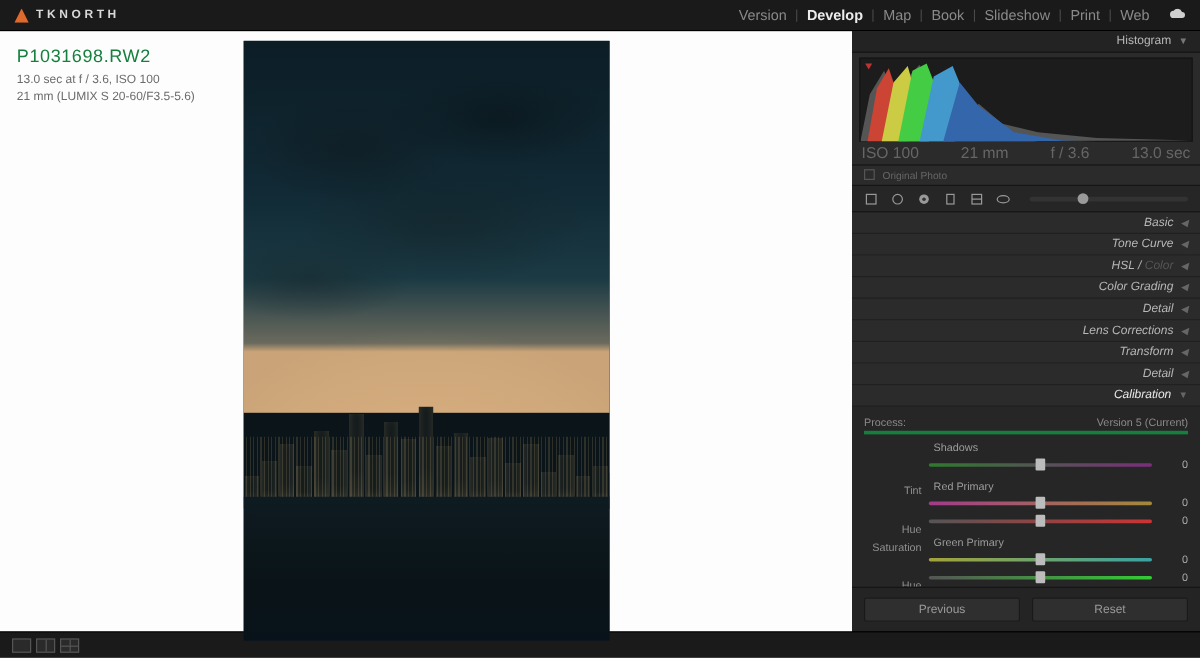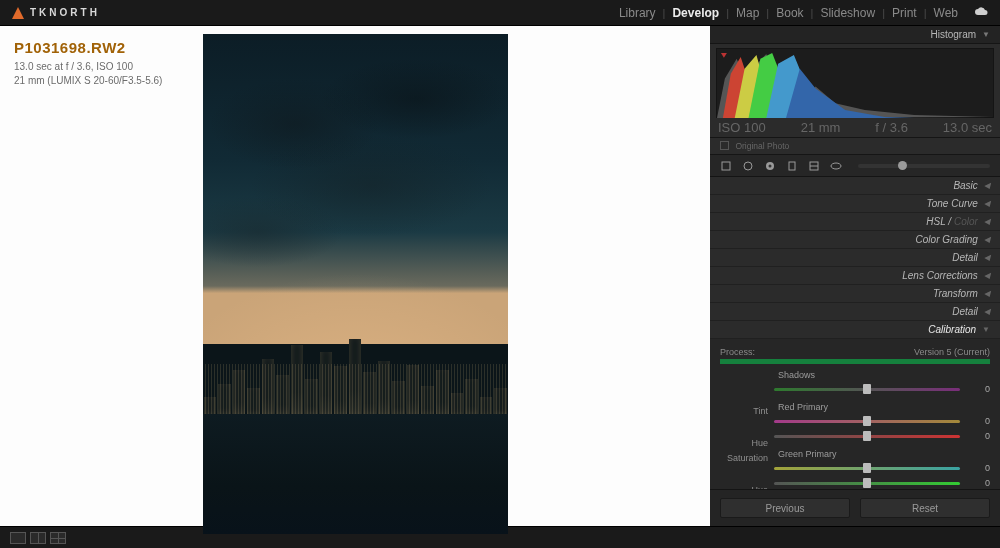--- a/index.html
+++ b/index.html
@@ -46,21 +46,21 @@
   .skyline{position:absolute;left:0;right:0;top:62%;height:16%;background:
       linear-gradient(#0b1519,#0b1519);}
   .buildings{position:absolute;left:0;right:0;top:60%;height:18%;display:flex;align-items:flex-end;}
   .buildings div{flex:1;margin:0 1px;background:linear-gradient(#0a1418 60%, rgba(255,220,150,.08));
       box-shadow:inset 0 -6px 10px rgba(255,210,140,.25);}
   .water{position:absolute;left:0;right:0;top:76%;bottom:0;background:
       linear-gradient(#0e1b21 0%, #0a1418 60%, #08121a 100%);}
   .lights{position:absolute;left:0;right:0;top:66%;height:10%;background:
       repeating-linear-gradient(90deg, rgba(255,210,130,.0) 0 2px, rgba(255,210,130,.25) 2px 3px);mix-blend-mode:screen;opacity:.55;}
   .meta{position:absolute;top:12px;left:14px;color:#6b6b6b;text-shadow:0 1px 0 #fff;font-size:10px;line-height:1.35;}
-  .meta .fn{font-size:15px;font-weight:700;letter-spacing:.5px;color:#a16207;margin-bottom:2px;}
+  .meta .fn{font-size:15px;font-weight:400;letter-spacing:.5px;color:#15803d;margin-bottom:2px;}
 
   
   .panel{width:290px;background:var(--bg-panel);display:flex;flex-direction:column;font-size:10px;color:var(--txt-dim);}
   .hist-hdr{height:18px;display:flex;align-items:center;justify-content:flex-end;padding:0 10px;background:var(--bg-panel-dark);border-bottom:1px solid #151515;}
   .hist-hdr span{color:var(--txt-mid);font-size:10px;}
   .hist-hdr .tri{margin-left:6px;color:#777;font-size:8px;}
   .histogram{height:70px;background:#1c1c1c;position:relative;margin:4px 6px 2px;border:1px solid #141414;}
   .histogram svg{position:absolute;inset:0;}
   .hist-labels{display:flex;justify-content:space-between;font-size:13px;color:#666;padding:0 8px 2px;}
   .orig{font-size:8.5px;color:#666;padding:3px 10px;border-top:1px solid #151515;border-bottom:1px solid #151515;}
@@ -76,21 +76,21 @@
   .sect.open{color:var(--txt-bright);}
   .sect .hsl-color{color:#555;}
 
   .calib{padding:4px 10px 8px;background:#262626;}
   .row{display:flex;align-items:center;height:14px;margin:1px 0;}
   .row .lab{width:54px;text-align:right;font-size:9px;color:#8f8f8f;padding-right:6px;margin-top:44px;}
   .row .track{flex:1;height:3px;border-radius:2px;position:relative;}
   .row .val{width:30px;text-align:right;font-size:9px;color:#a9a9a9;}
   .row .knob{position:absolute;top:-4px;width:8px;height:10px;background:#bcbcbc;border-radius:1px;transform:translateX(-50%);}
   .grp-title{font-size:9px;color:#9c9c9c;margin:6px 0 2px 58px;}
-  .proc{display:flex;justify-content:space-between;align-items:center;padding:4px 0 2px;color:#8a8a8a;font-size:9px;border-bottom:5px solid #15803d;margin-bottom:4px;text-align:right;}
+  .proc{display:flex;justify-content:space-between;align-items:center;padding:4px 0 2px;color:#8a8a8a;font-size:9px;border-bottom:3px solid #15803d;margin-bottom:4px;text-align:right;}
   .track.tint{background:linear-gradient(90deg,#2e7a2e,#7a2e7a);}
   .track.redh{background:linear-gradient(90deg,#a33a8a,#a3893a);}
   .track.reds{background:linear-gradient(90deg,#555,#c33);}
   .track.greenh{background:linear-gradient(90deg,#a3a33a,#3aa3a3);}
   .track.greens{background:linear-gradient(90deg,#555,#3c3);}
 
   .footer-btns{display:flex;gap:10px;padding:8px 10px;background:#242424;border-top:1px solid #141414;}
   .footer-btns button{flex:1;height:20px;background:#2f2f2f;border:1px solid #1a1a1a;color:#9a9a9a;font-size:10px;border-radius:2px;}
 
   
@@ -107,21 +107,21 @@
 <div id="app">
 
   <div class="topbar">
     <div class="brand">
       <svg width="12" height="12" viewBox="0 0 12 12">
           <polygon points="6,0 12,12 0,12" fill="#e06a2b"></polygon>
         </svg>
       <span>TKNORTH</span>
     </div>
     <div class="modules" id="modules">
-        <span class="mod">Library</span>
+        <span class="mod">Version</span>
         <span class="sep">|</span>
         <span class="mod active">Develop</span>
         <span class="sep">|</span>
         <span class="mod">Map</span>
         <span class="sep">|</span>
         <span class="mod">Book</span>
         <span class="sep">|</span>
         <span class="mod">Slideshow</span>
         <span class="sep">|</span>
         <span class="mod">Print</span>

